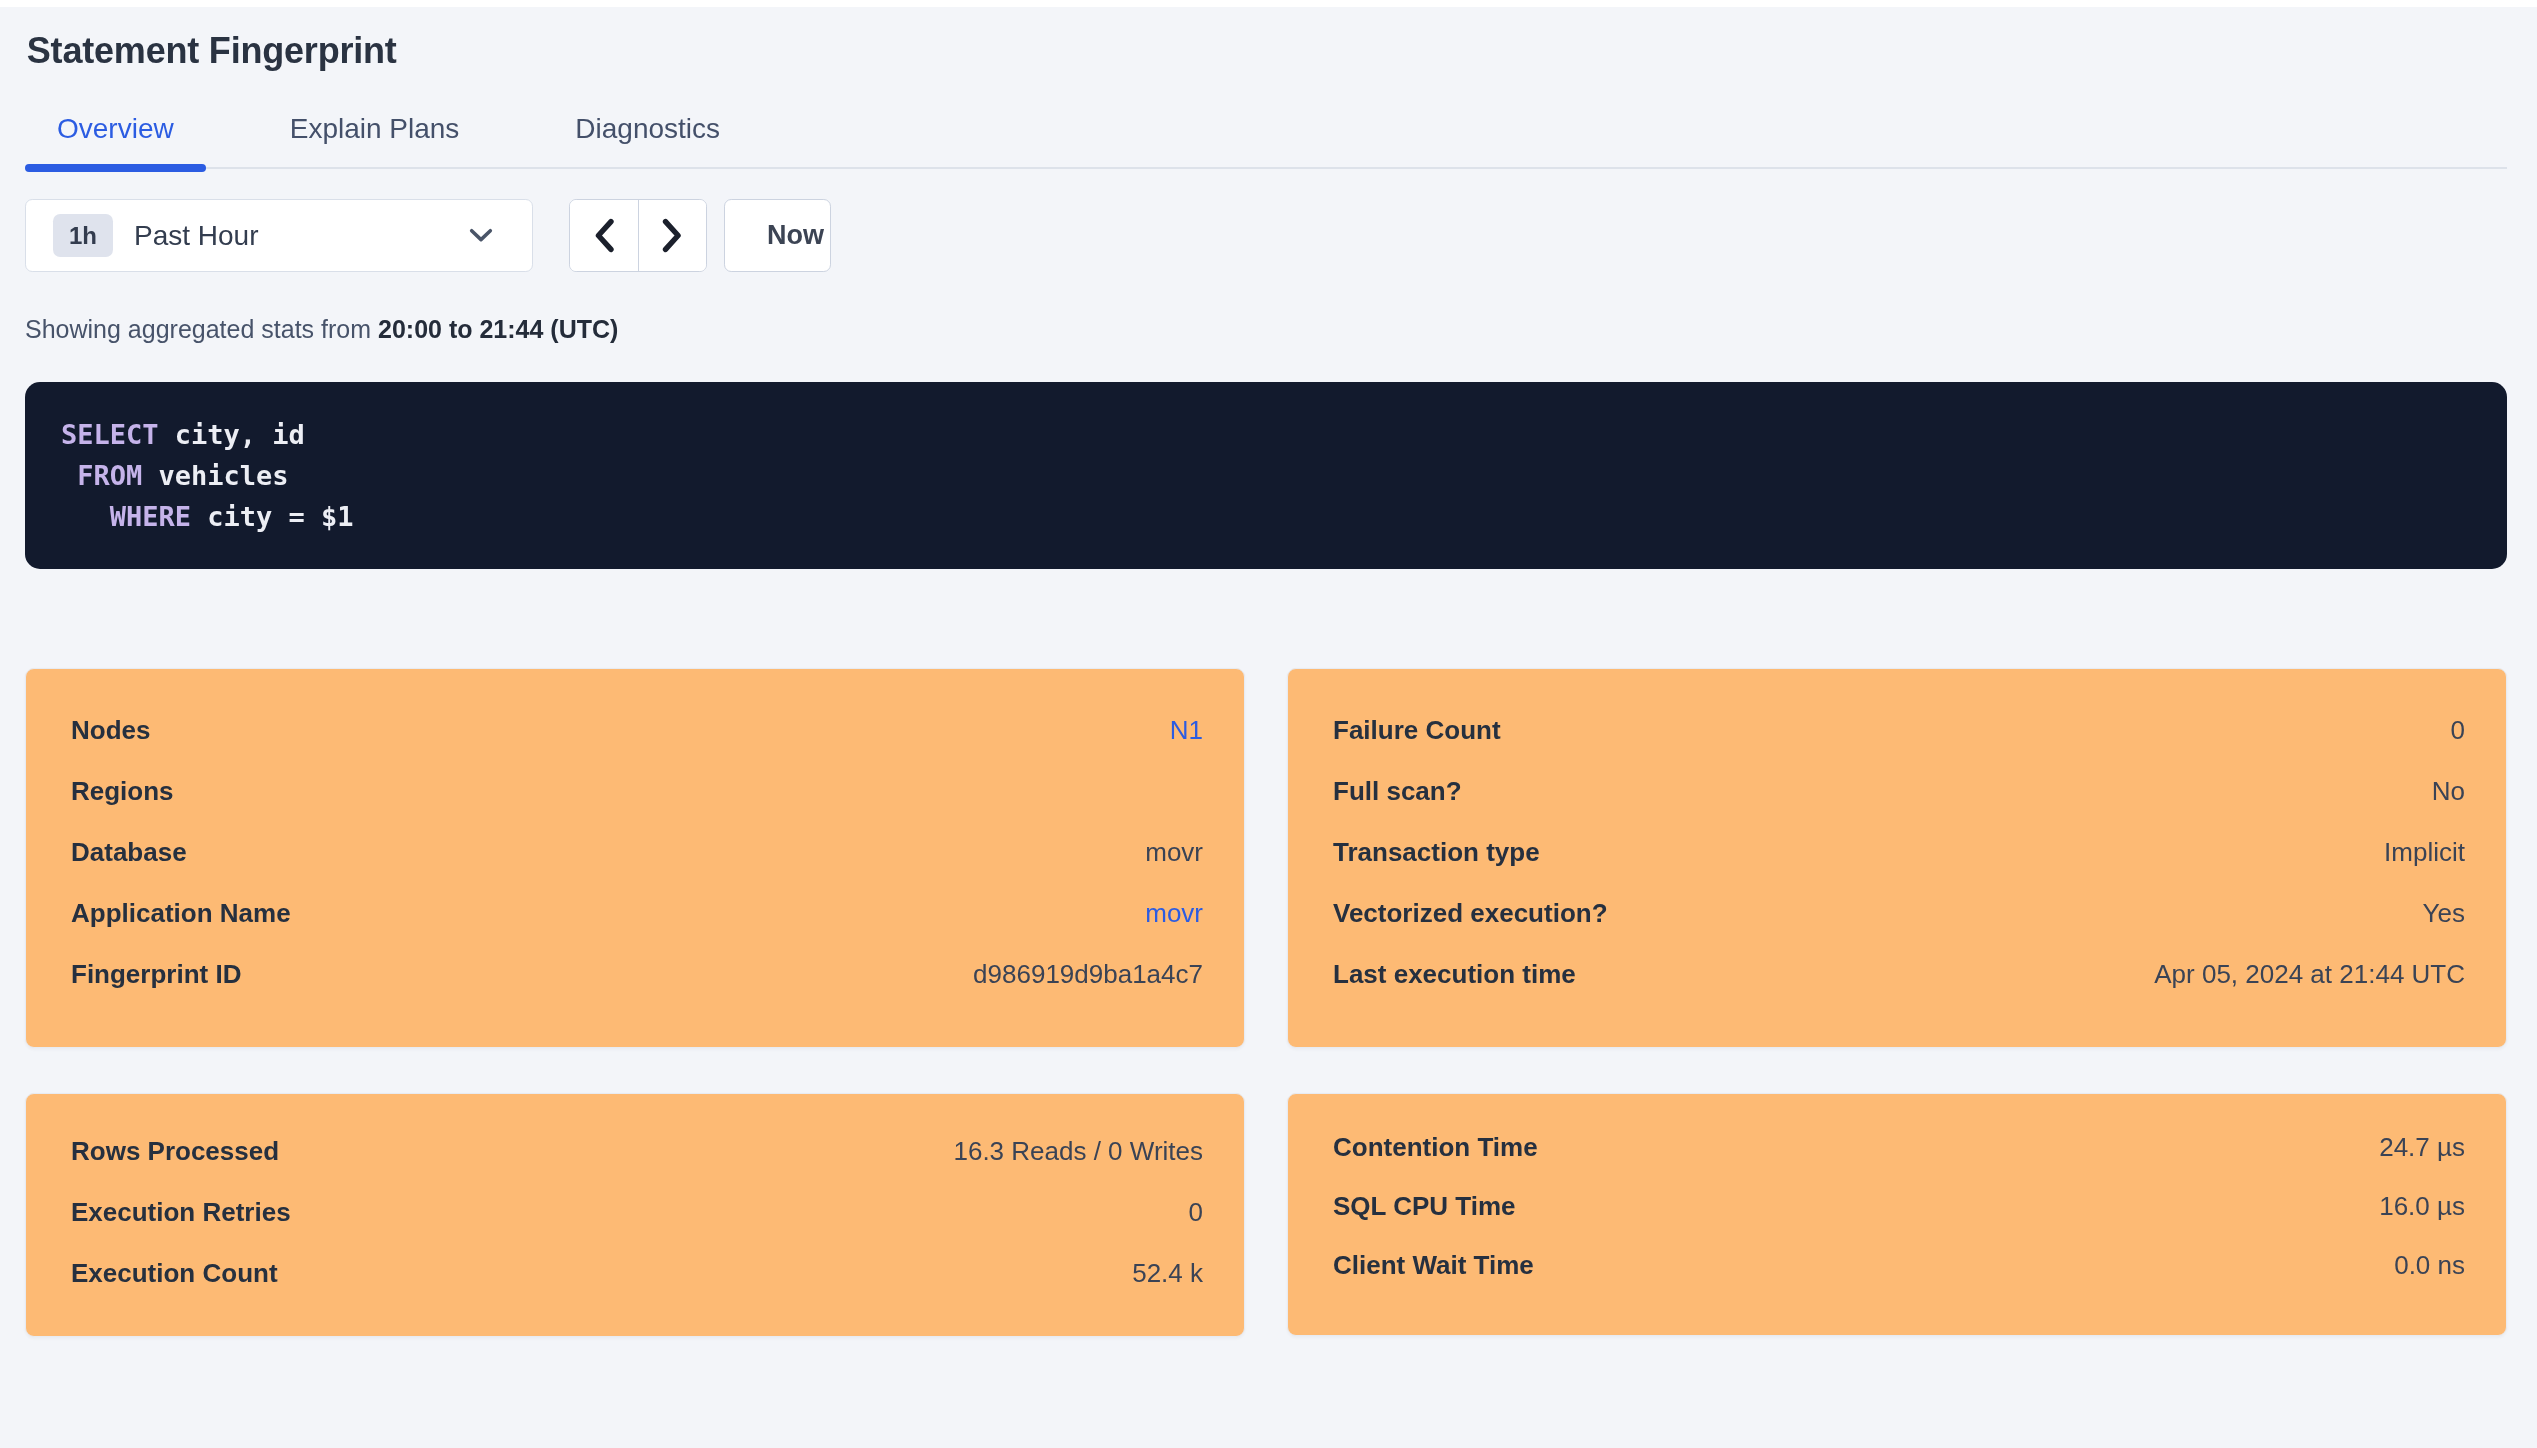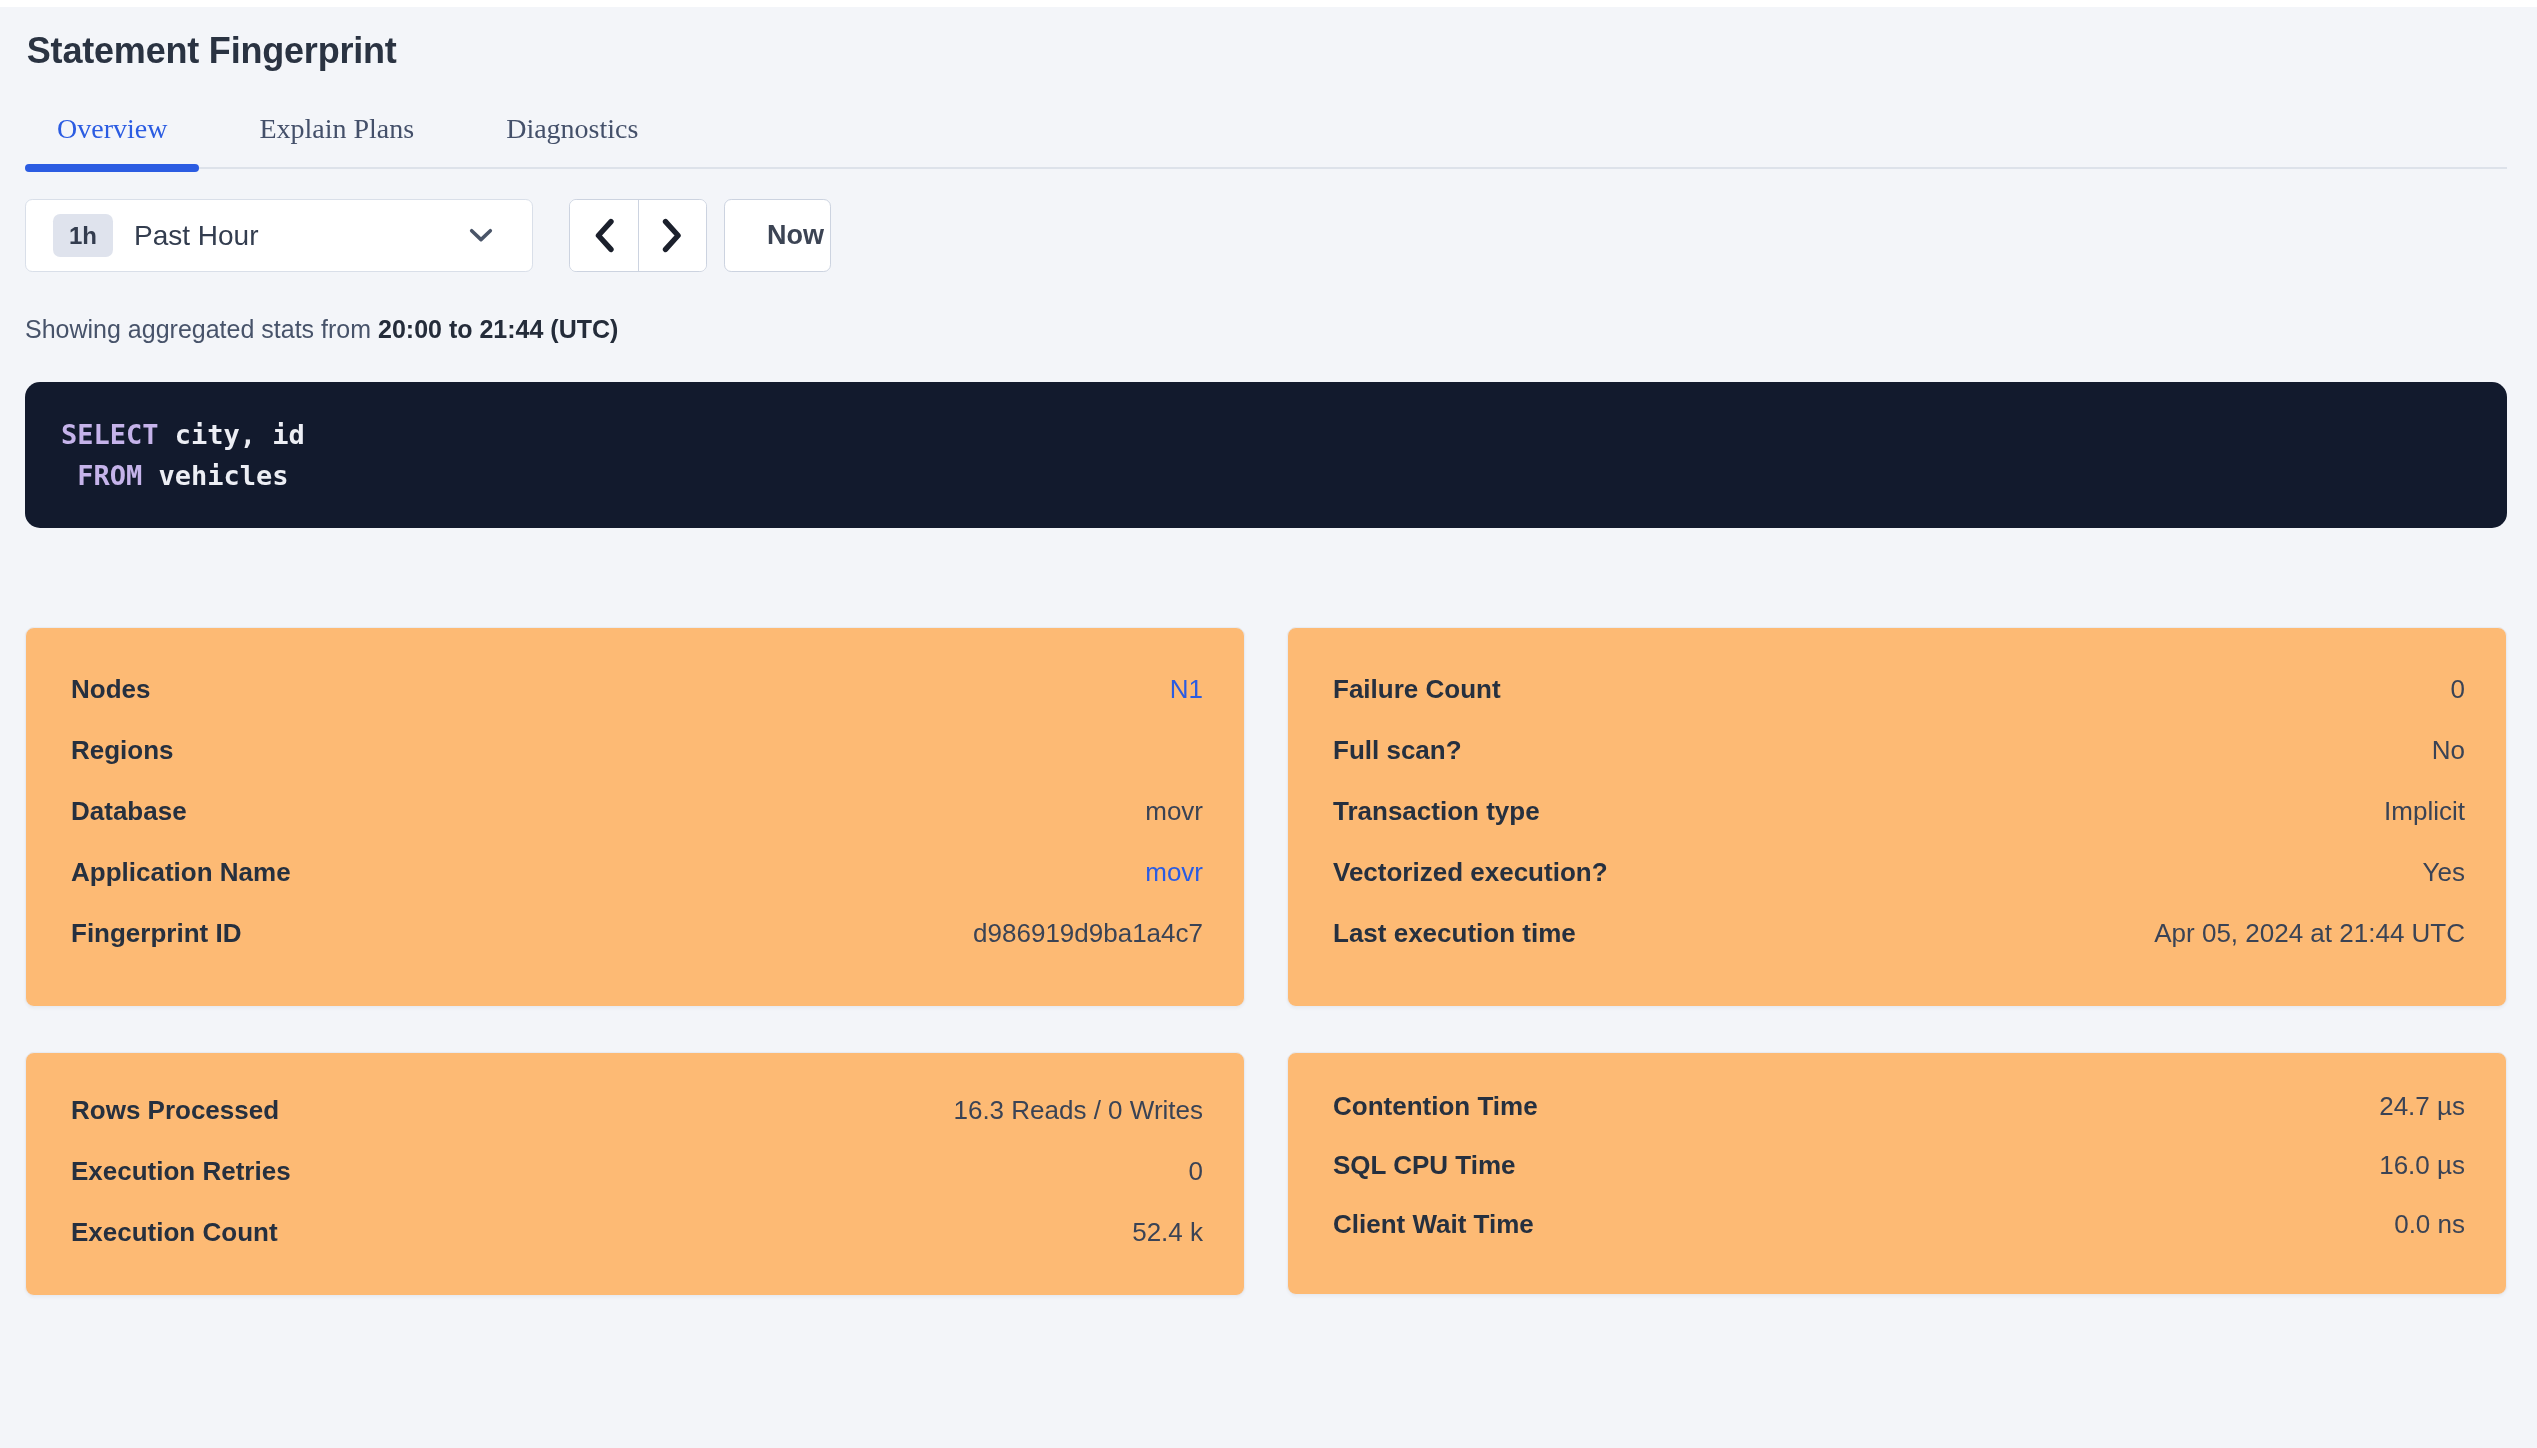--- a/index.html
+++ b/index.html
@@ -17,24 +17,23 @@
   
   .page-title {
     margin: 21.6px 0 0 1.8px;
     font-size: 36px; line-height: 43px;
     font-weight: 700; color: #2a3342;
     letter-spacing: -0.2px;
   }
 
   
   .tabs {
-    display: flex; gap: 28px;
+    display: flex; gap: 52px;
     margin-top: 41px;
     border-bottom: 2.7px solid #dde2ea;
-    font-family: Liberation Serif, serif;
   }
   .tab {
     position: relative;
     padding: 0 32px 23.4px;
     font-size: 28px; line-height: 31px;
     color: #44506a;
     cursor: pointer;
   }
   .tab.active { color: #2b5ce2; }
   .tab.active::after {
@@ -177,20 +176,21 @@
   </div>
 
   <p class="note">
     <span>Showing aggregated stats from</span>
     <b>20:00 to 21:44 (UTC)</b>
   </p>
 
   <div class="sql-box">
     <div class="sql-line"><span></span><span class="sql-kw">SELECT</span><span> city, id</span></div>
     <div class="sql-line"><span> </span><span class="sql-kw">FROM</span><span> vehicles</span></div>
+    <div class="sql-line"><span>   </span><span class="sql-kw">WHERE</span><span> city = $1</span></div>
   </div>
 
   <div class="cards">
 
     <div class="card details">
       <div class="info-row">
         <span class="info-label">Nodes</span>
         <span class="info-value link">N1</span>
       </div>
       <div class="info-row">

